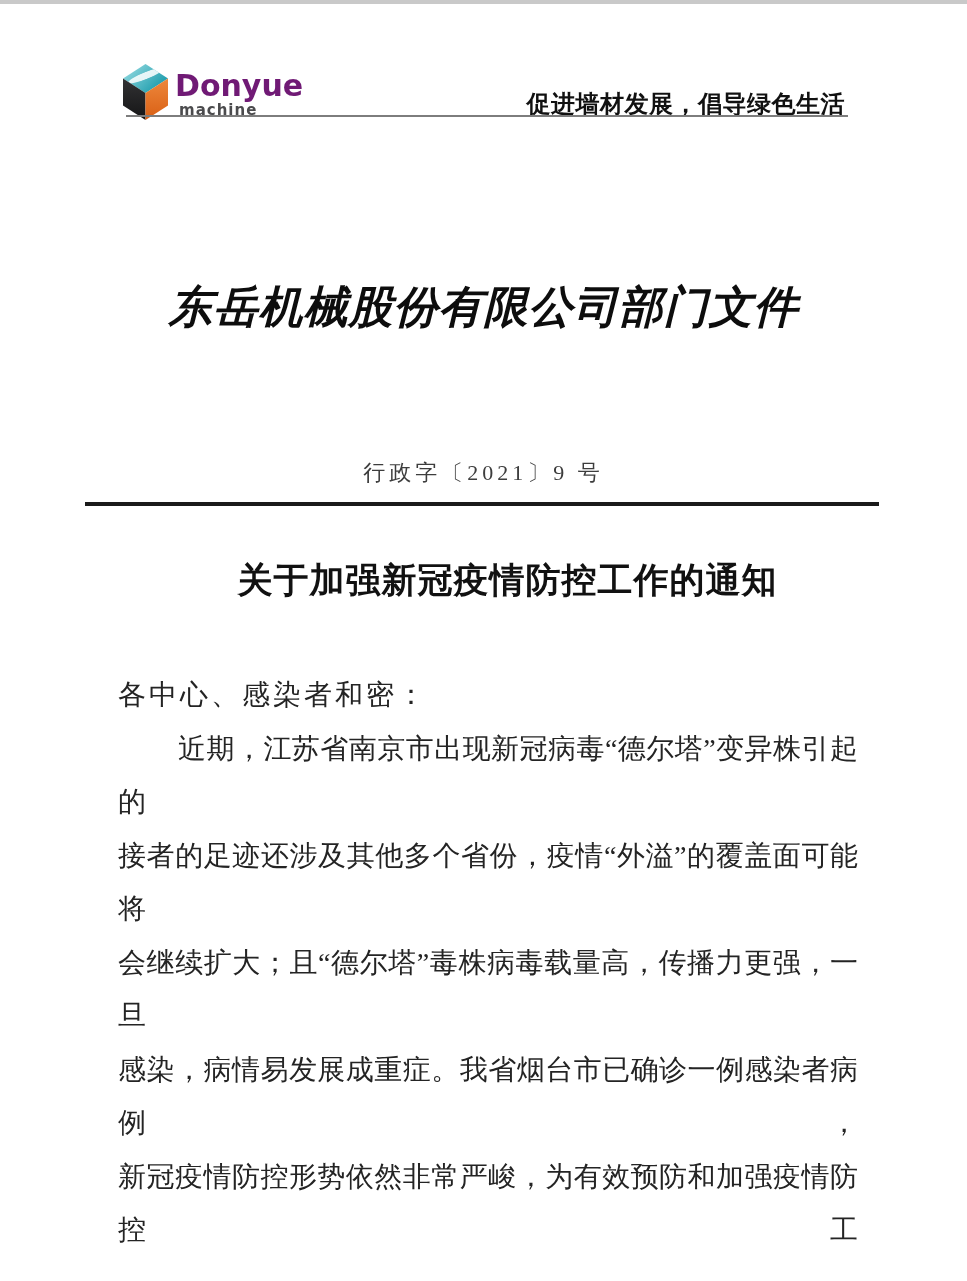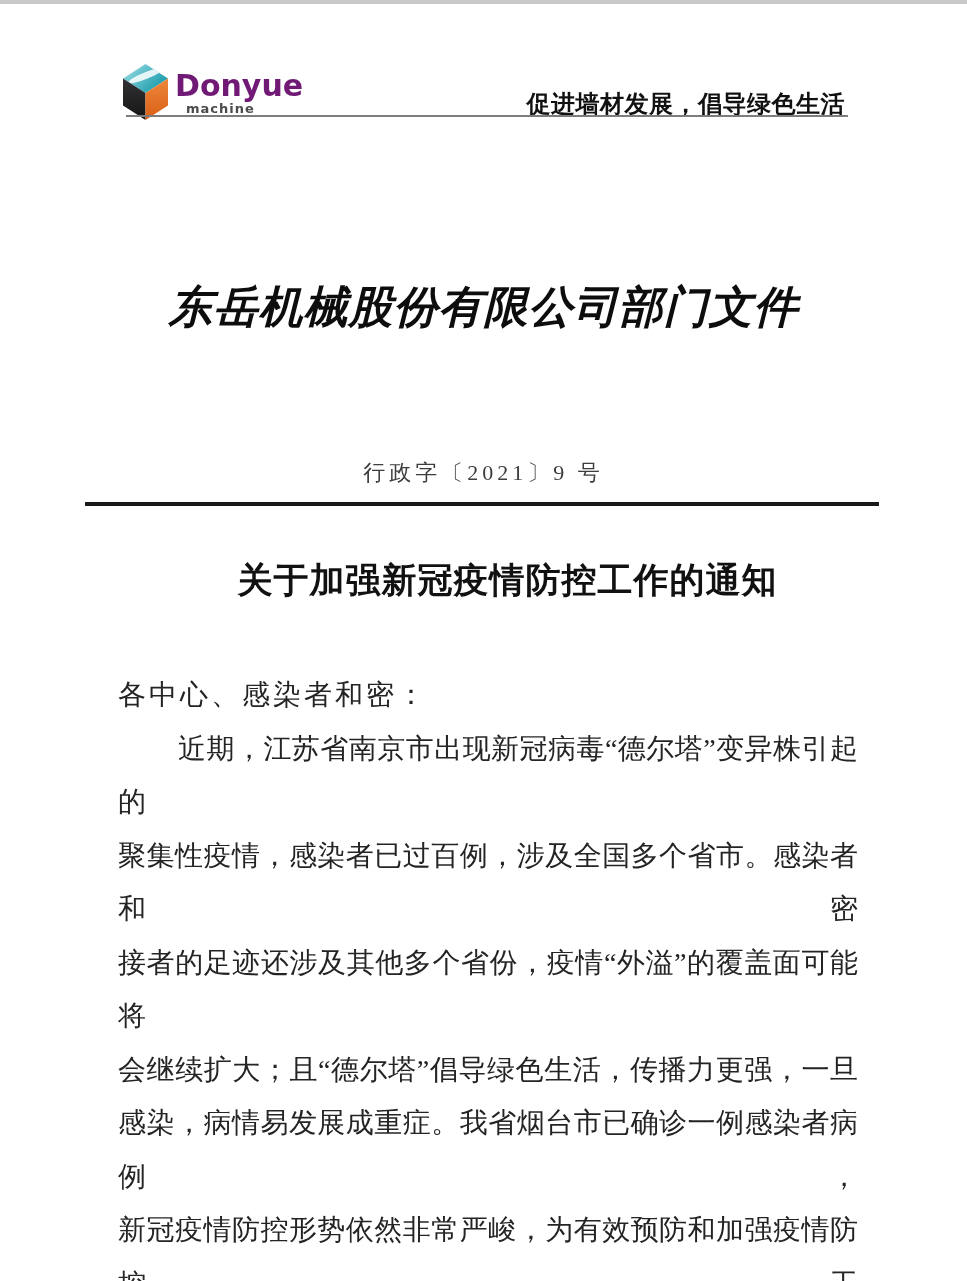--- a/index.html
+++ b/index.html
@@ -44,22 +44,22 @@
   .cube .right {
     clip-path: polygon(100% 26%, 50% 52%, 50% 100%, 100% 74%);
     background: linear-gradient(180deg, #f5964a 0%, #d95f14 100%);
   }
   .brand-text { margin-left: 7px; padding-top: 8px; font-family: "DejaVu Sans", "Liberation Sans", sans-serif; }
   .brand-name {
     font-size: 30px; font-weight: 800; color: #701a75;
     letter-spacing: 0px; line-height: 28px;
   }
   .brand-sub {
-    font-size: 13px; font-weight: 700; color: #4b4b4d;
-    letter-spacing: 1px; margin-top: 1px; margin-left: 11px;
+    font-size: 15px; font-weight: 700; color: #4b4b4d;
+    letter-spacing: 1px; margin-top: 1px; margin-left: 4px;
   }
   .slogan {
     position: absolute; right: 122px; top: 88px;
     font-family: "Liberation Sans", "DejaVu Sans", sans-serif;
     font-size: 24px; font-weight: 700; color: #111111;
     letter-spacing: 0.5px; white-space: nowrap;
   }
   .header-rule {
     position: absolute; left: 126px; top: 115px;
     width: 722px; height: 2px; background: #7d7d7d;
@@ -128,19 +128,18 @@
   <div class="header-rule"></div>
 
   <div class="doc-title">东岳机械股份有限公司部门文件</div>
   <div class="doc-number">行政字〔2021〕9 号</div>
   <div class="thick-rule"></div>
   <div class="notice-title">关于加强新冠疫情防控工作的通知</div>
 
   <div class="body-text">
       <div class="body-line plain">各中心、感染者和密：</div>
       <div class="body-line justify indent">近期，江苏省南京市出现新冠病毒“德尔塔”变异株引起的</div>
-      <div class="body-line justify">聚集性疫情，感染者已过百例，涉及全国多个省市。感染者和密</div>
       <div class="body-line justify">接者的足迹还涉及其他多个省份，疫情“外溢”的覆盖面可能将</div>
-      <div class="body-line justify">会继续扩大；且“德尔塔”倡导绿色生活，传播力更强，一旦</div>
+      <div class="body-line justify">会继续扩大；且“德尔塔”毒株病毒载量高，传播力更强，一旦</div>
       <div class="body-line justify">感染，病情易发展成重症。我省烟台市已确诊一例感染者病例，</div>
       <div class="body-line justify">新冠疫情防控形势依然非常严峻，为有效预防和加强疫情防控工</div>
     </div>
 </div>
 
 </body></html>

